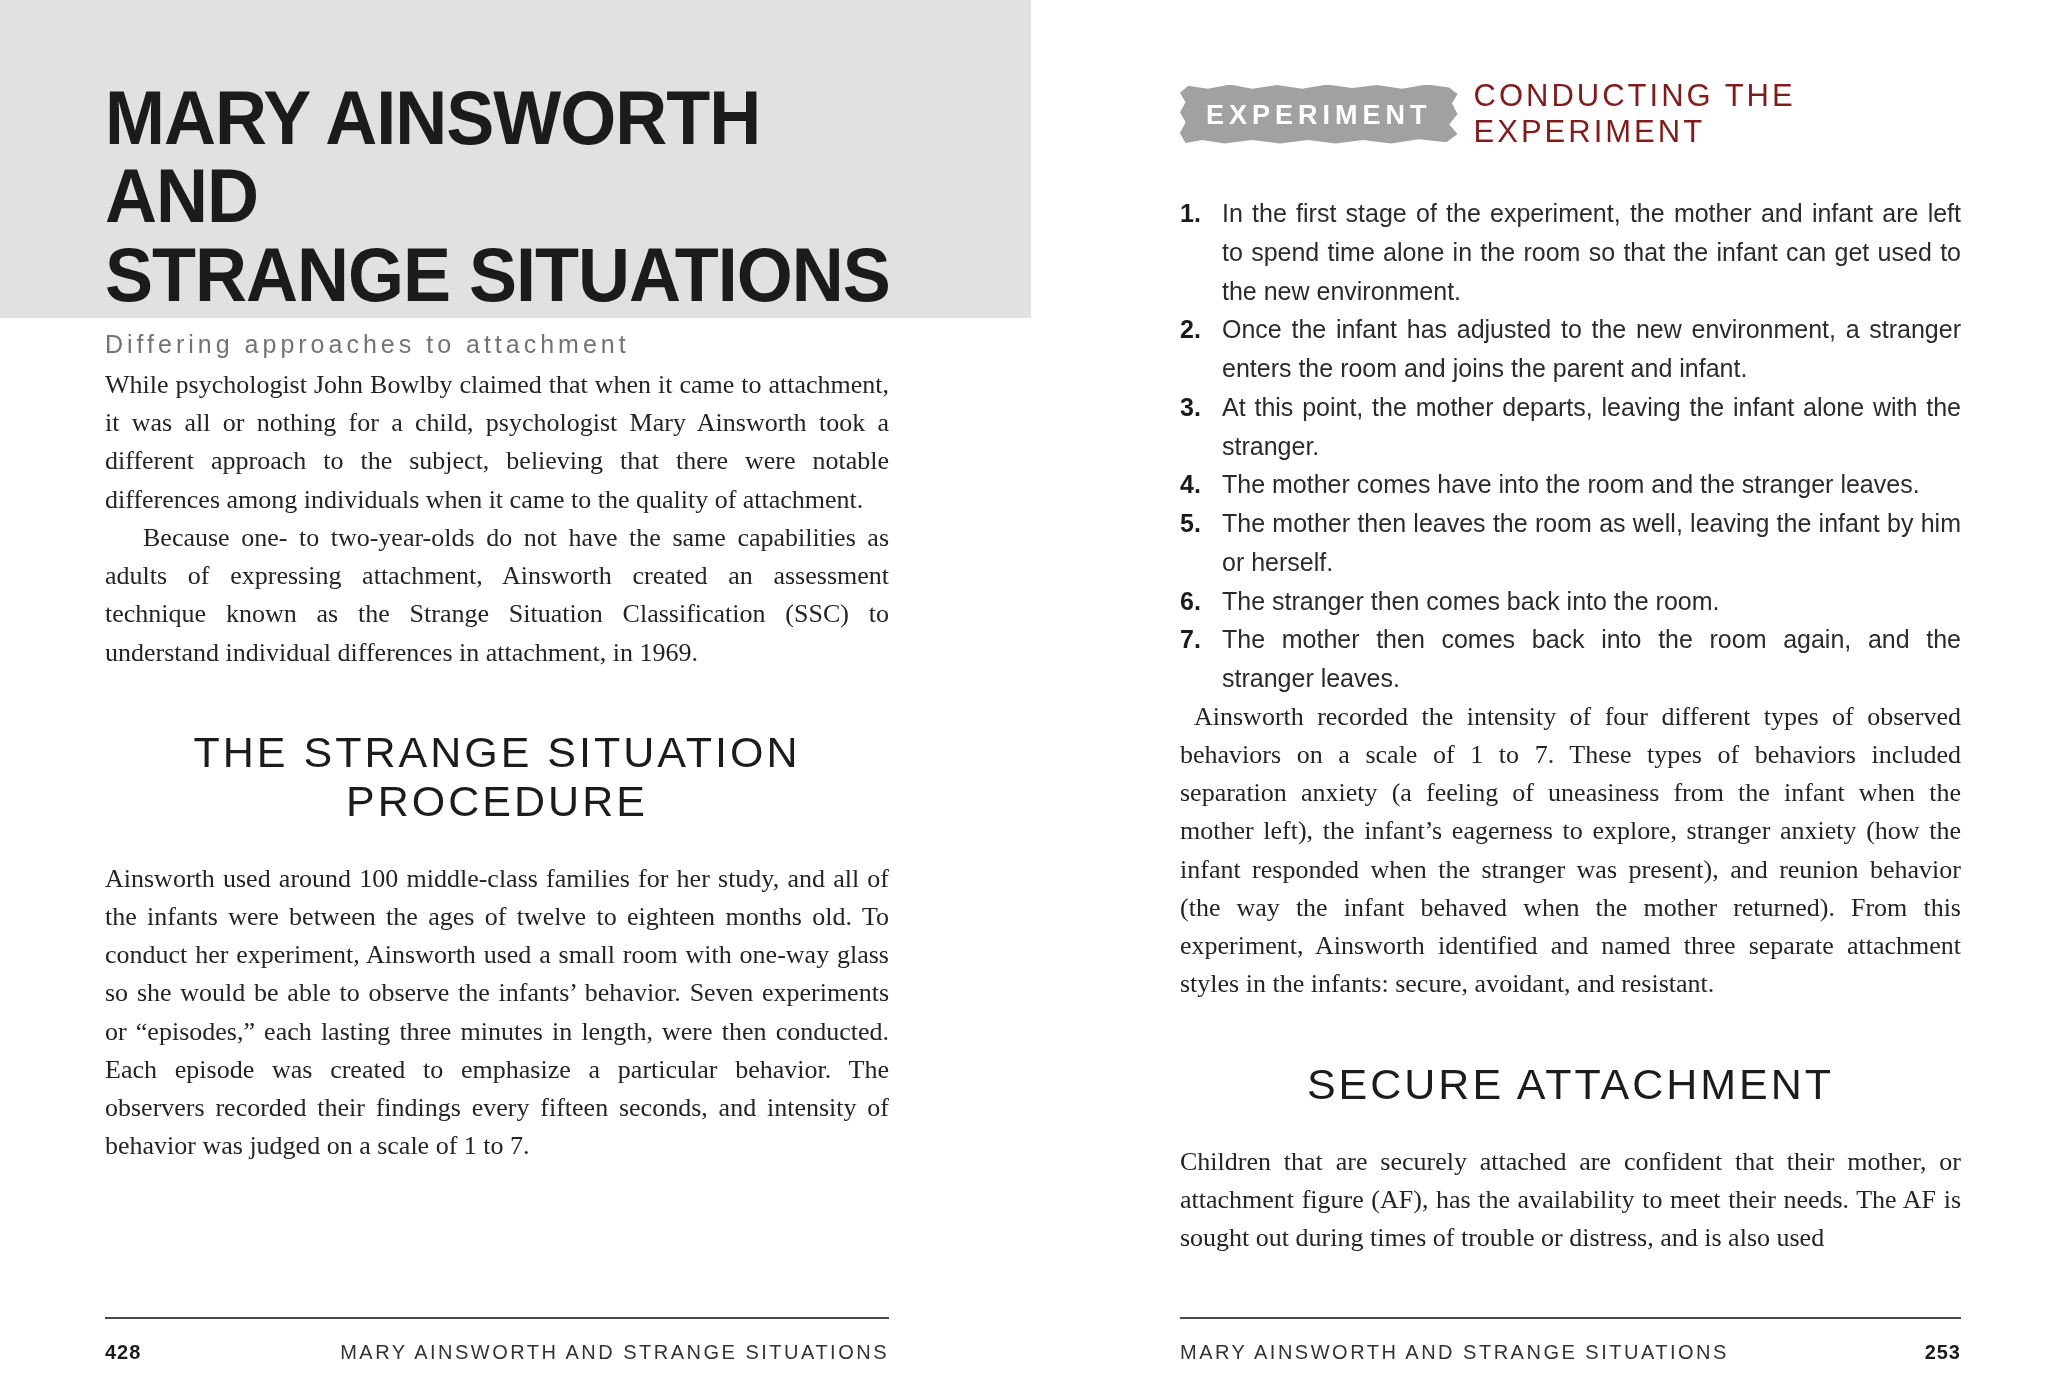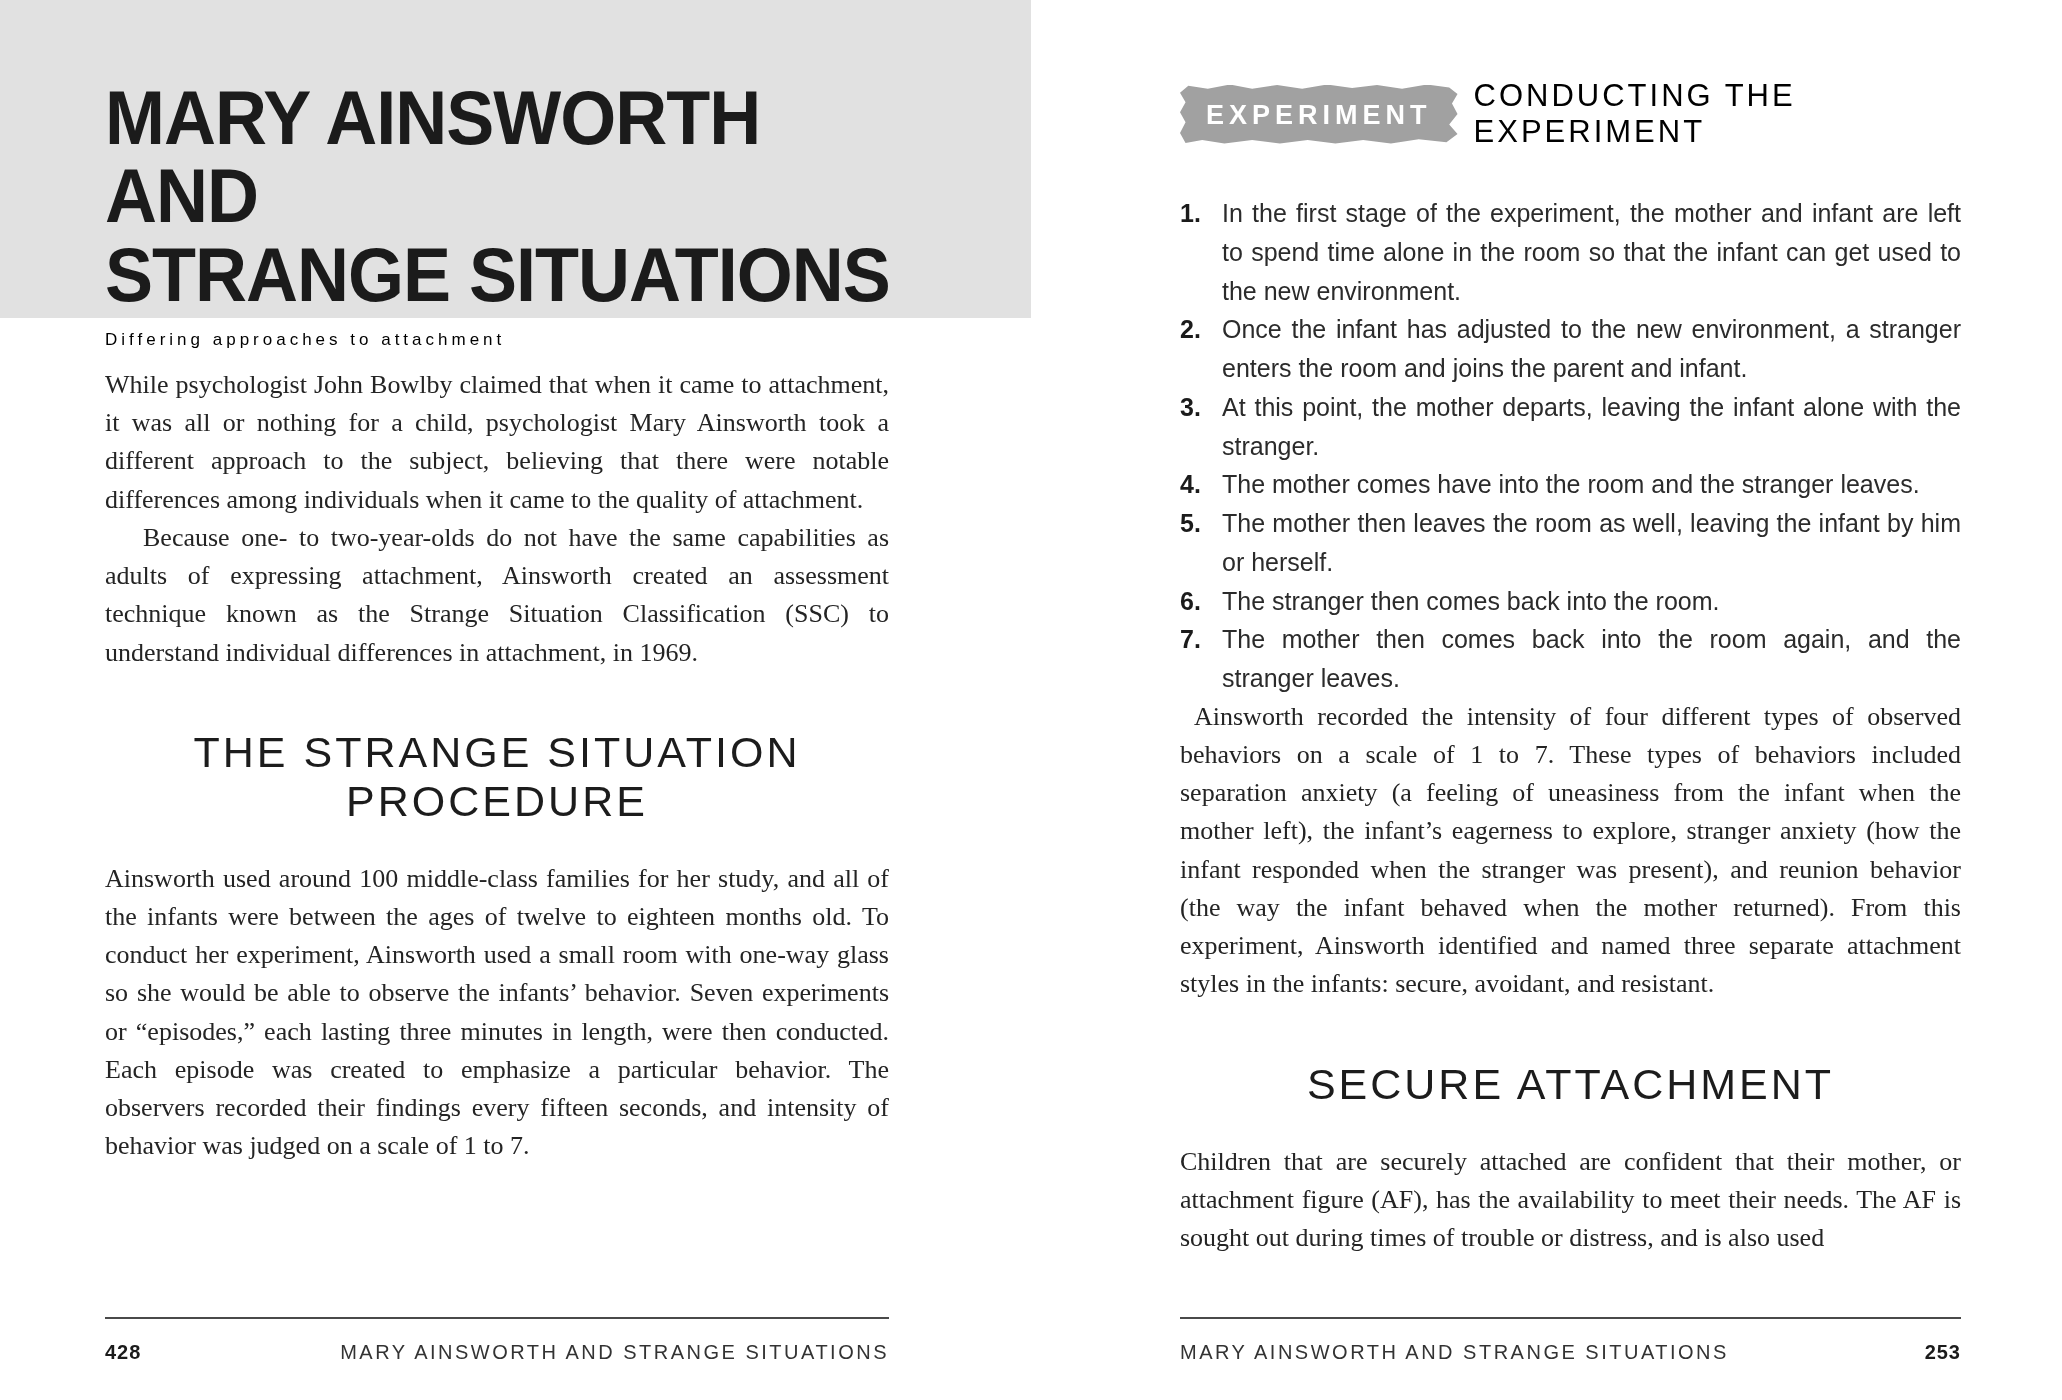--- a/index.html
+++ b/index.html
@@ -27,23 +27,23 @@
     font-weight: 800;
     font-size: 72px;
     line-height: 1.03;
     letter-spacing: -1px;
     color: #1b1b1b;
     transform: scaleY(1.06);
     transform-origin: left top;
   }
   .subtitle {
     font-family: "Liberation Sans", sans-serif;
-    font-size: 17px;
+    font-size: 25px;
     letter-spacing: 4px;
-    color: #000000;
+    color: #737373;
     margin-top: 30px;
   }
   .left-content { padding: 48px 142px 0 105px; }
   p.body {
     font-size: 26px;
     line-height: 1.47;
     text-align: justify;
     margin: 0;
     color: #242424;
   }
@@ -75,21 +75,21 @@
     font-size: 27px;
     letter-spacing: 5px;
     padding: 15px 26px 13px 26px;
     clip-path: polygon(0% 14%, 3% 2%, 10% 7%, 18% 0%, 26% 7%, 35% 1%, 44% 7%, 53% 0%, 62% 6%, 71% 1%, 80% 7%, 89% 0%, 97% 5%, 100% 16%, 98% 32%, 100% 50%, 97% 68%, 100% 84%, 96% 98%, 86% 93%, 76% 100%, 66% 94%, 56% 100%, 46% 94%, 36% 100%, 26% 94%, 16% 100%, 8% 94%, 2% 99%, 0% 82%, 2% 64%, 0% 47%, 2% 30%);
   }
   .conduct-heading {
     font-family: "Liberation Sans", sans-serif;
     font-size: 31px;
     font-weight: 500;
     letter-spacing: 3px;
-    color: #000000;
+    color: #7f1d1d;
   }
   .steps {
     font-family: "Liberation Sans", sans-serif;
     font-size: 25px;
     line-height: 1.55;
     color: #2b2b2b;
   }
   .step { position: relative; padding-left: 42px; text-align: justify; }
   .step-num {
     position: absolute;

